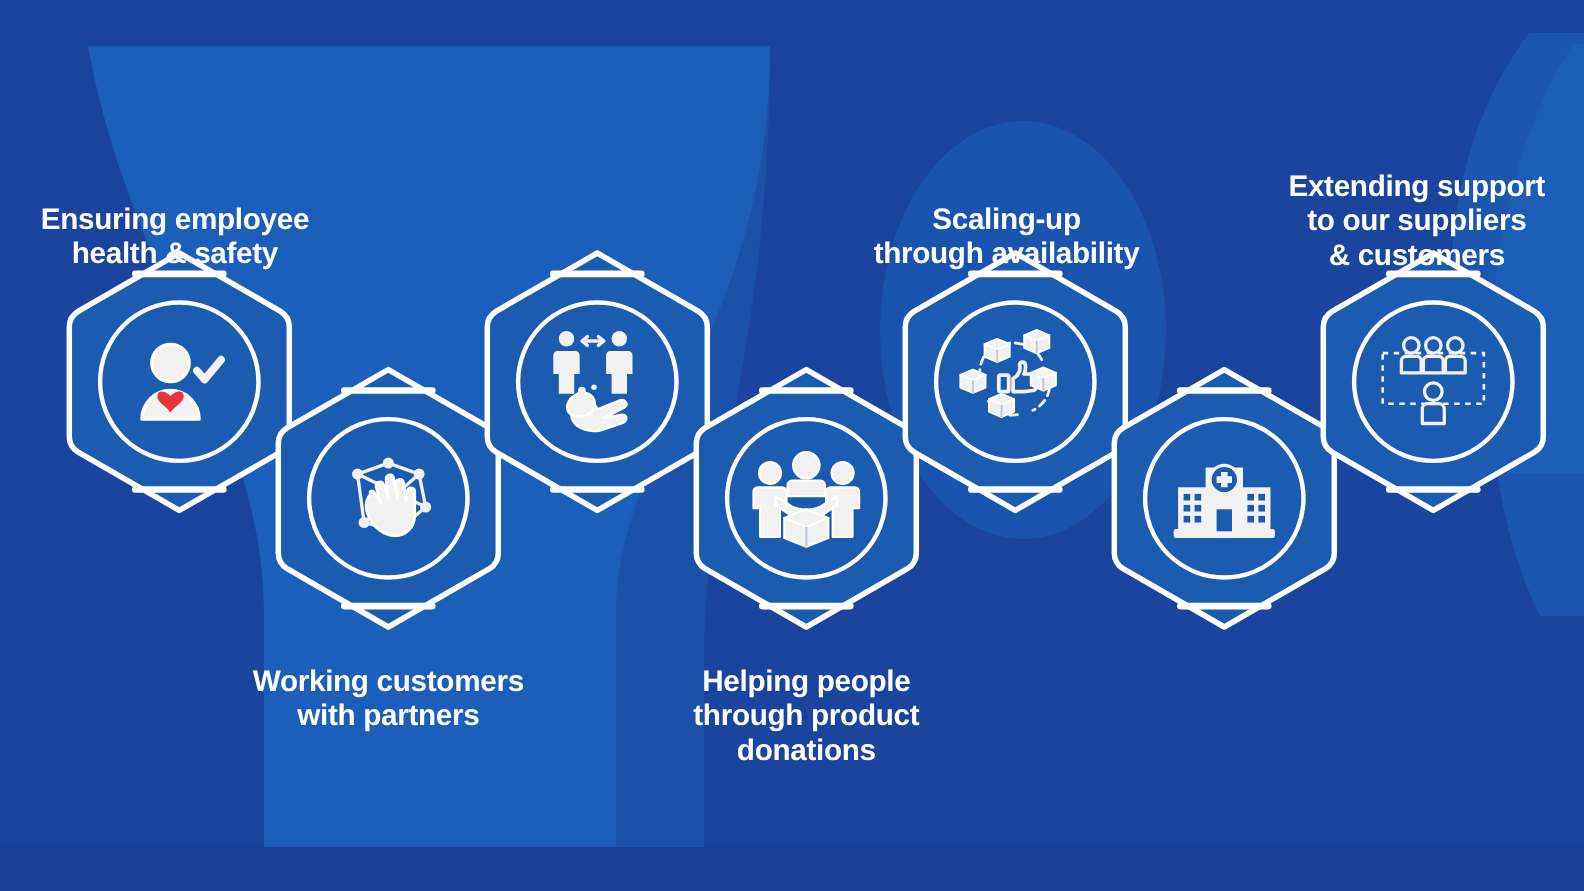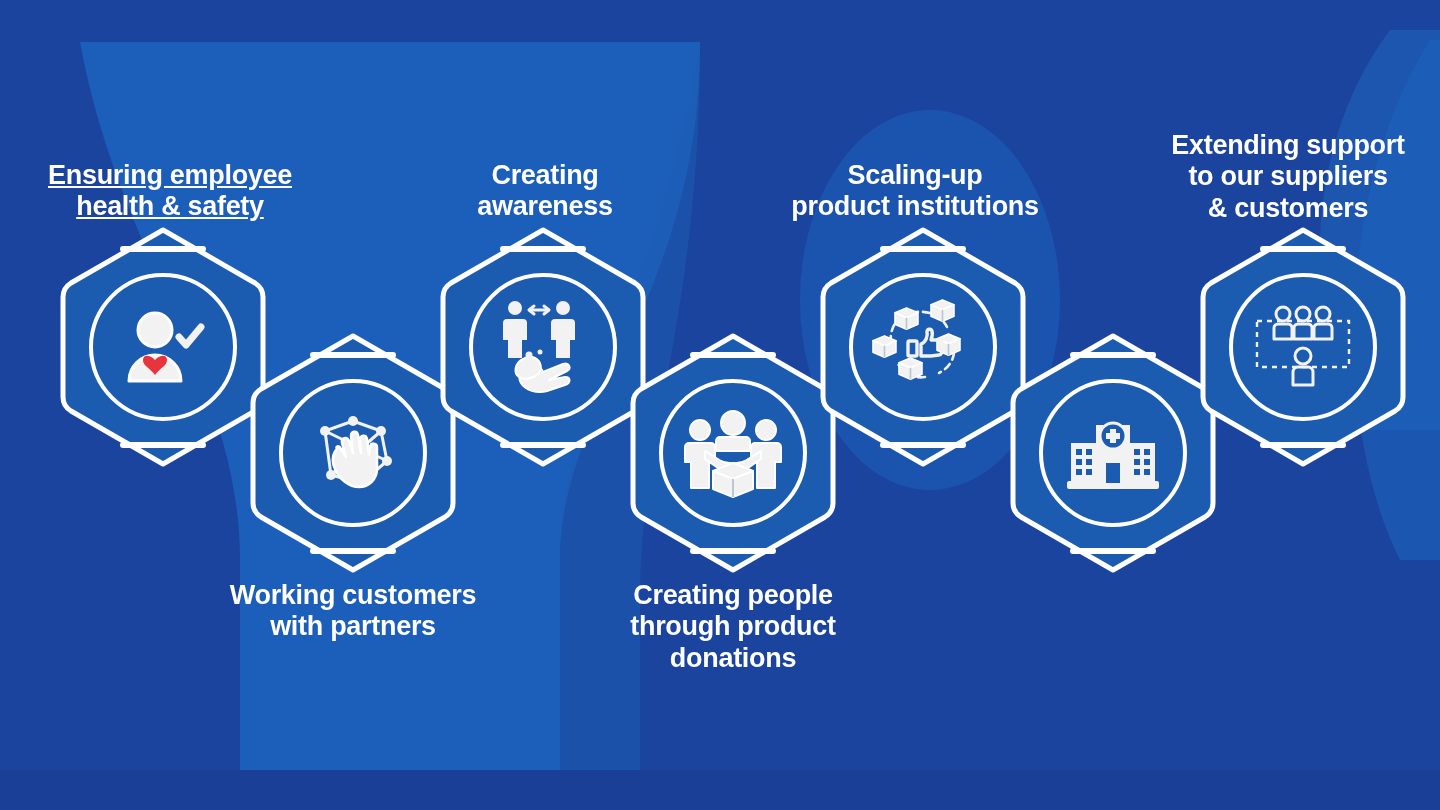--- a/index.html
+++ b/index.html
@@ -35,20 +35,21 @@
   .label {
     position: absolute;
     color: #ffffff;
     font-weight: bold;
     font-size: 27px;
     line-height: 1.16;
     text-align: center;
     letter-spacing: -0.3px;
     white-space: pre-line;
     text-shadow: 0 0 1px rgba(27,68,158,0.25);
+    margin-top: 24px;
   }
 </style>
 </head>
 <body>
 
 <div id="stage">
 
   <svg id="bg-layer" viewBox="0 0 1440 810" preserveAspectRatio="none">
     <rect x="0" y="0" width="1440" height="810" fill="#1b449e"></rect>
 
@@ -73,21 +74,21 @@
     </svg>
     <div class="iconbox">
       <svg viewBox="0 0 100 100">
         <circle cx="42" cy="33" r="17" fill="#f2f2f2" stroke="#ffffff" stroke-width="3"></circle>
         <path d="M16 84 A26 26 0 0 1 68 84 Z" fill="#f2f2f2" stroke="#ffffff" stroke-width="3" stroke-linejoin="round"></path>
         <path d="M42 78 C36 70, 30 69, 30 63 C30 58, 36 57, 42 63 C48 57, 54 58, 54 63 C54 69, 48 70, 42 78 Z" fill="#e8343c"></path>
         <path d="M66 40 L73 48 L88 30" fill="none" stroke="#f2f2f2" stroke-width="7" stroke-linecap="round" stroke-linejoin="round"></path>
       </svg>
     </div>
   </div>
-  <div class="label" style="left:15px; top:160px; width:310px;text-decoration:underline;">Ensuring employee
+  <div class="label" style="left:4px; top:160px; width:310px;">Ensuring employee
 health &amp; safety</div>
 
   <div class="hexcell" style="left:238px; top:328px;">
     <svg class="hexsvg" viewBox="0 0 230 250">
       <path d="M115 8 L207 61 Q215 66 215 75 L215 175 Q215 184 207 189 L115 242 L23 189 Q15 184 15 175 L15 75 Q15 66 23 61 Z" fill="#1b5cb0" stroke="#ffffff" stroke-width="5" stroke-linejoin="round"></path>
       <circle cx="115" cy="125" r="72" fill="none" stroke="#ffffff" stroke-width="4"></circle>
       <line x1="75" y1="27" x2="155" y2="27" stroke="#ffffff" stroke-width="6" stroke-linecap="round"></line>
       <line x1="75" y1="223" x2="155" y2="223" stroke="#ffffff" stroke-width="6" stroke-linecap="round"></line>
     </svg>
     <div class="iconbox">
@@ -139,22 +140,20 @@
         </g>
         <g fill="#f2f2f2" stroke="#ffffff" stroke-width="2" stroke-linejoin="round">
           <path d="M36 70 C28 72, 24 80, 28 86 C32 93, 44 97, 54 94 L72 88 C78 86, 78 80, 72 80 L56 83 L74 74 C79 71, 76 65, 70 67 L50 75 C48 69, 42 68, 36 70 Z"></path>
           <path d="M30 62 C22 66, 20 76, 26 80 C31 83, 40 82, 45 77 C50 72, 48 64, 42 61 C38 59, 33 60, 30 62 Z"></path>
         </g>
         <circle cx="36" cy="58" r="3.5" fill="#f2f2f2"></circle>
         <circle cx="47" cy="55" r="2.5" fill="#f2f2f2"></circle>
       </svg>
     </div>
   </div>
-  <div class="label" style="left:395px; top:160px; width:300px;">Creating
-awareness</div>
 
   <div class="hexcell" style="left:618px; top:328px;">
     <svg class="hexsvg" viewBox="0 0 230 250">
       <path d="M115 8 L207 61 Q215 66 215 75 L215 175 Q215 184 207 189 L115 242 L23 189 Q15 184 15 175 L15 75 Q15 66 23 61 Z" fill="#1b5cb0" stroke="#ffffff" stroke-width="5" stroke-linejoin="round"></path>
       <circle cx="115" cy="125" r="72" fill="none" stroke="#ffffff" stroke-width="4"></circle>
       <line x1="75" y1="27" x2="155" y2="27" stroke="#ffffff" stroke-width="6" stroke-linecap="round"></line>
       <line x1="75" y1="223" x2="155" y2="223" stroke="#ffffff" stroke-width="6" stroke-linecap="round"></line>
     </svg>
     <div class="iconbox">
       <svg viewBox="0 0 100 100">
@@ -168,21 +167,21 @@
         </g>
         <path d="M22 48 L38 58 C44 61, 56 61, 62 58 L78 48 L78 56 L62 67 C56 70, 44 70, 38 67 L22 56 Z" fill="#f2f2f2" stroke="#ffffff" stroke-width="2" stroke-linejoin="round"></path>
         <g stroke="#ffffff" stroke-width="2" fill="#f2f2f2" stroke-linejoin="round">
           <path d="M50 60 L70 68 L50 76 L30 68 Z"></path>
           <path d="M30 68 L30 86 L50 94 L70 86 L70 68 L50 76 Z"></path>
           <line x1="50" y1="76" x2="50" y2="94" stroke="#b9c6d8"></line>
         </g>
       </svg>
     </div>
   </div>
-  <div class="label" style="left:588px; top:580px; width:290px;">Creating people
+  <div class="label" style="left:588px; top:580px; width:290px;">Helping people
 through product
 donations</div>
 
   <div class="hexcell" style="left:808px; top:222px;">
     <svg class="hexsvg" viewBox="0 0 230 250">
       <path d="M115 8 L207 61 Q215 66 215 75 L215 175 Q215 184 207 189 L115 242 L23 189 Q15 184 15 175 L15 75 Q15 66 23 61 Z" fill="#1b5cb0" stroke="#ffffff" stroke-width="5" stroke-linejoin="round"></path>
       <circle cx="115" cy="125" r="72" fill="none" stroke="#ffffff" stroke-width="4"></circle>
       <line x1="75" y1="27" x2="155" y2="27" stroke="#ffffff" stroke-width="6" stroke-linecap="round"></line>
       <line x1="75" y1="223" x2="155" y2="223" stroke="#ffffff" stroke-width="6" stroke-linecap="round"></line>
     </svg>
@@ -222,21 +221,21 @@
           </g>
         </g>
         <g fill="none" stroke="#f2f2f2" stroke-width="3.4" stroke-linejoin="round">
           <rect x="35" y="44" width="9" height="15" rx="1.5"></rect>
           <path d="M48 59 L48 47 C53 45, 55 39, 54 35 C54 32, 58 31, 59 34 C60 38, 58 43, 58 43 L66 43 C69 43, 70 46, 68 48 C70 49, 70 52, 68 53 C70 55, 68 58, 66 58 L58 59 Z"></path>
         </g>
       </svg>
     </div>
   </div>
   <div class="label" style="left:760px; top:160px; width:310px;">Scaling-up
-product institutions</div>
+through availability</div>
 
   <div class="hexcell" style="left:998px; top:328px;">
     <svg class="hexsvg" viewBox="0 0 230 250">
       <path d="M115 8 L207 61 Q215 66 215 75 L215 175 Q215 184 207 189 L115 242 L23 189 Q15 184 15 175 L15 75 Q15 66 23 61 Z" fill="#1b5cb0" stroke="#ffffff" stroke-width="5" stroke-linejoin="round"></path>
       <circle cx="115" cy="125" r="72" fill="none" stroke="#ffffff" stroke-width="4"></circle>
       <line x1="75" y1="27" x2="155" y2="27" stroke="#ffffff" stroke-width="6" stroke-linecap="round"></line>
       <line x1="75" y1="223" x2="155" y2="223" stroke="#ffffff" stroke-width="6" stroke-linecap="round"></line>
     </svg>
     <div class="iconbox">
       <svg viewBox="0 0 100 100">

